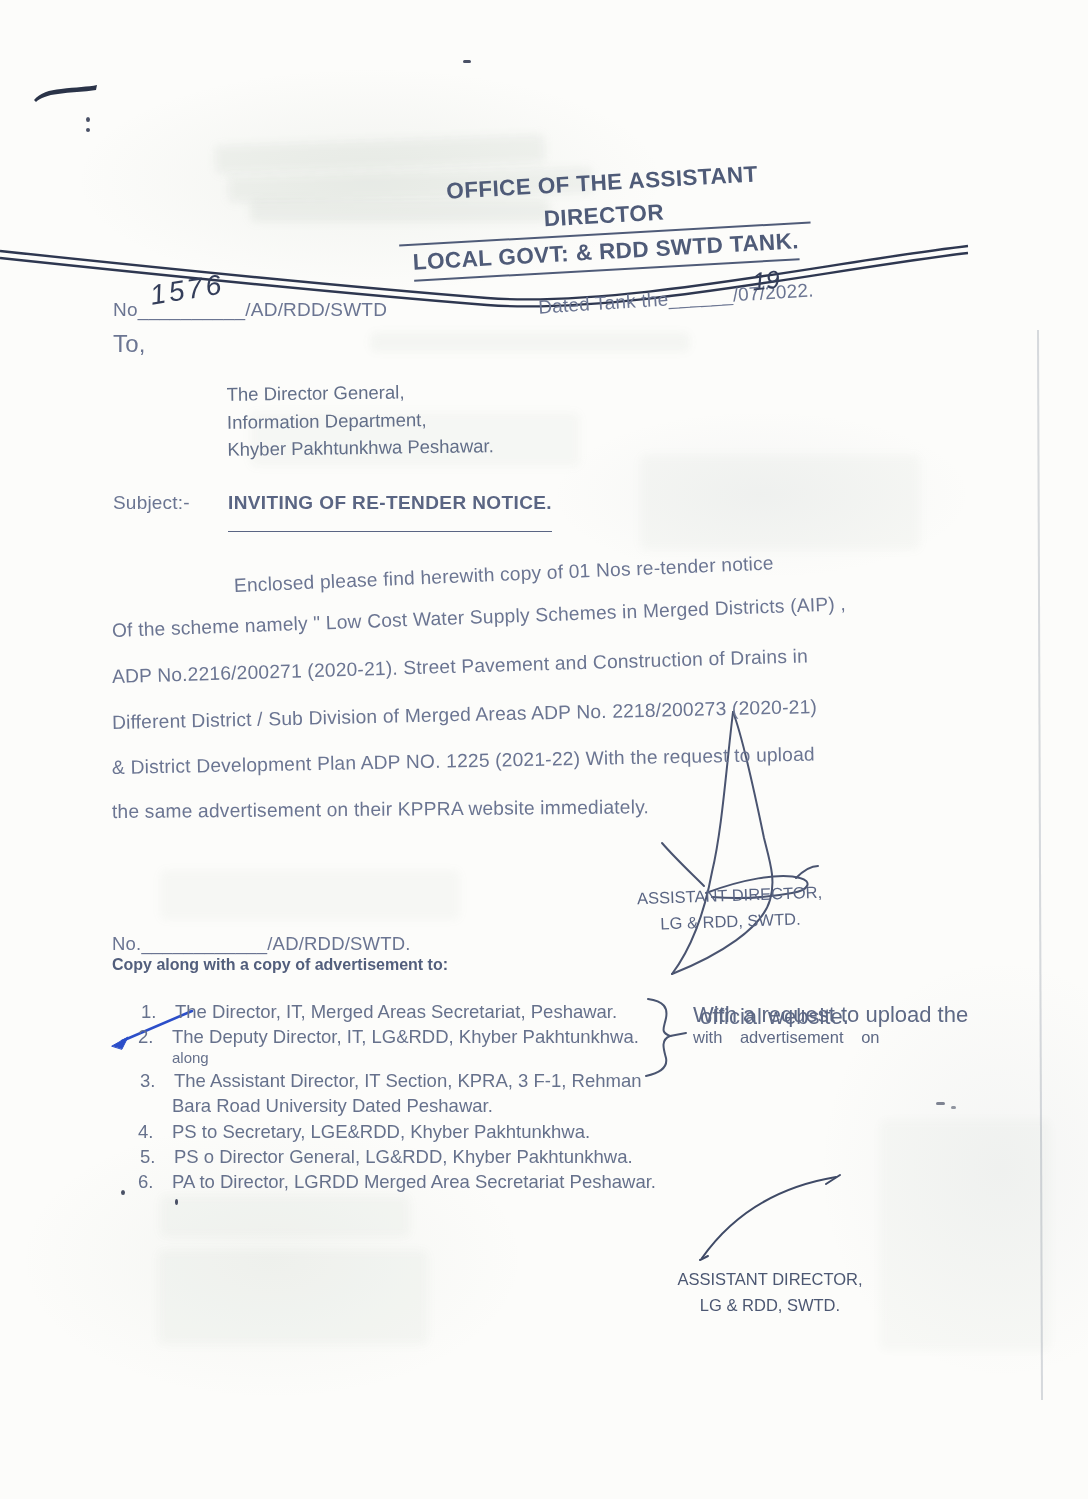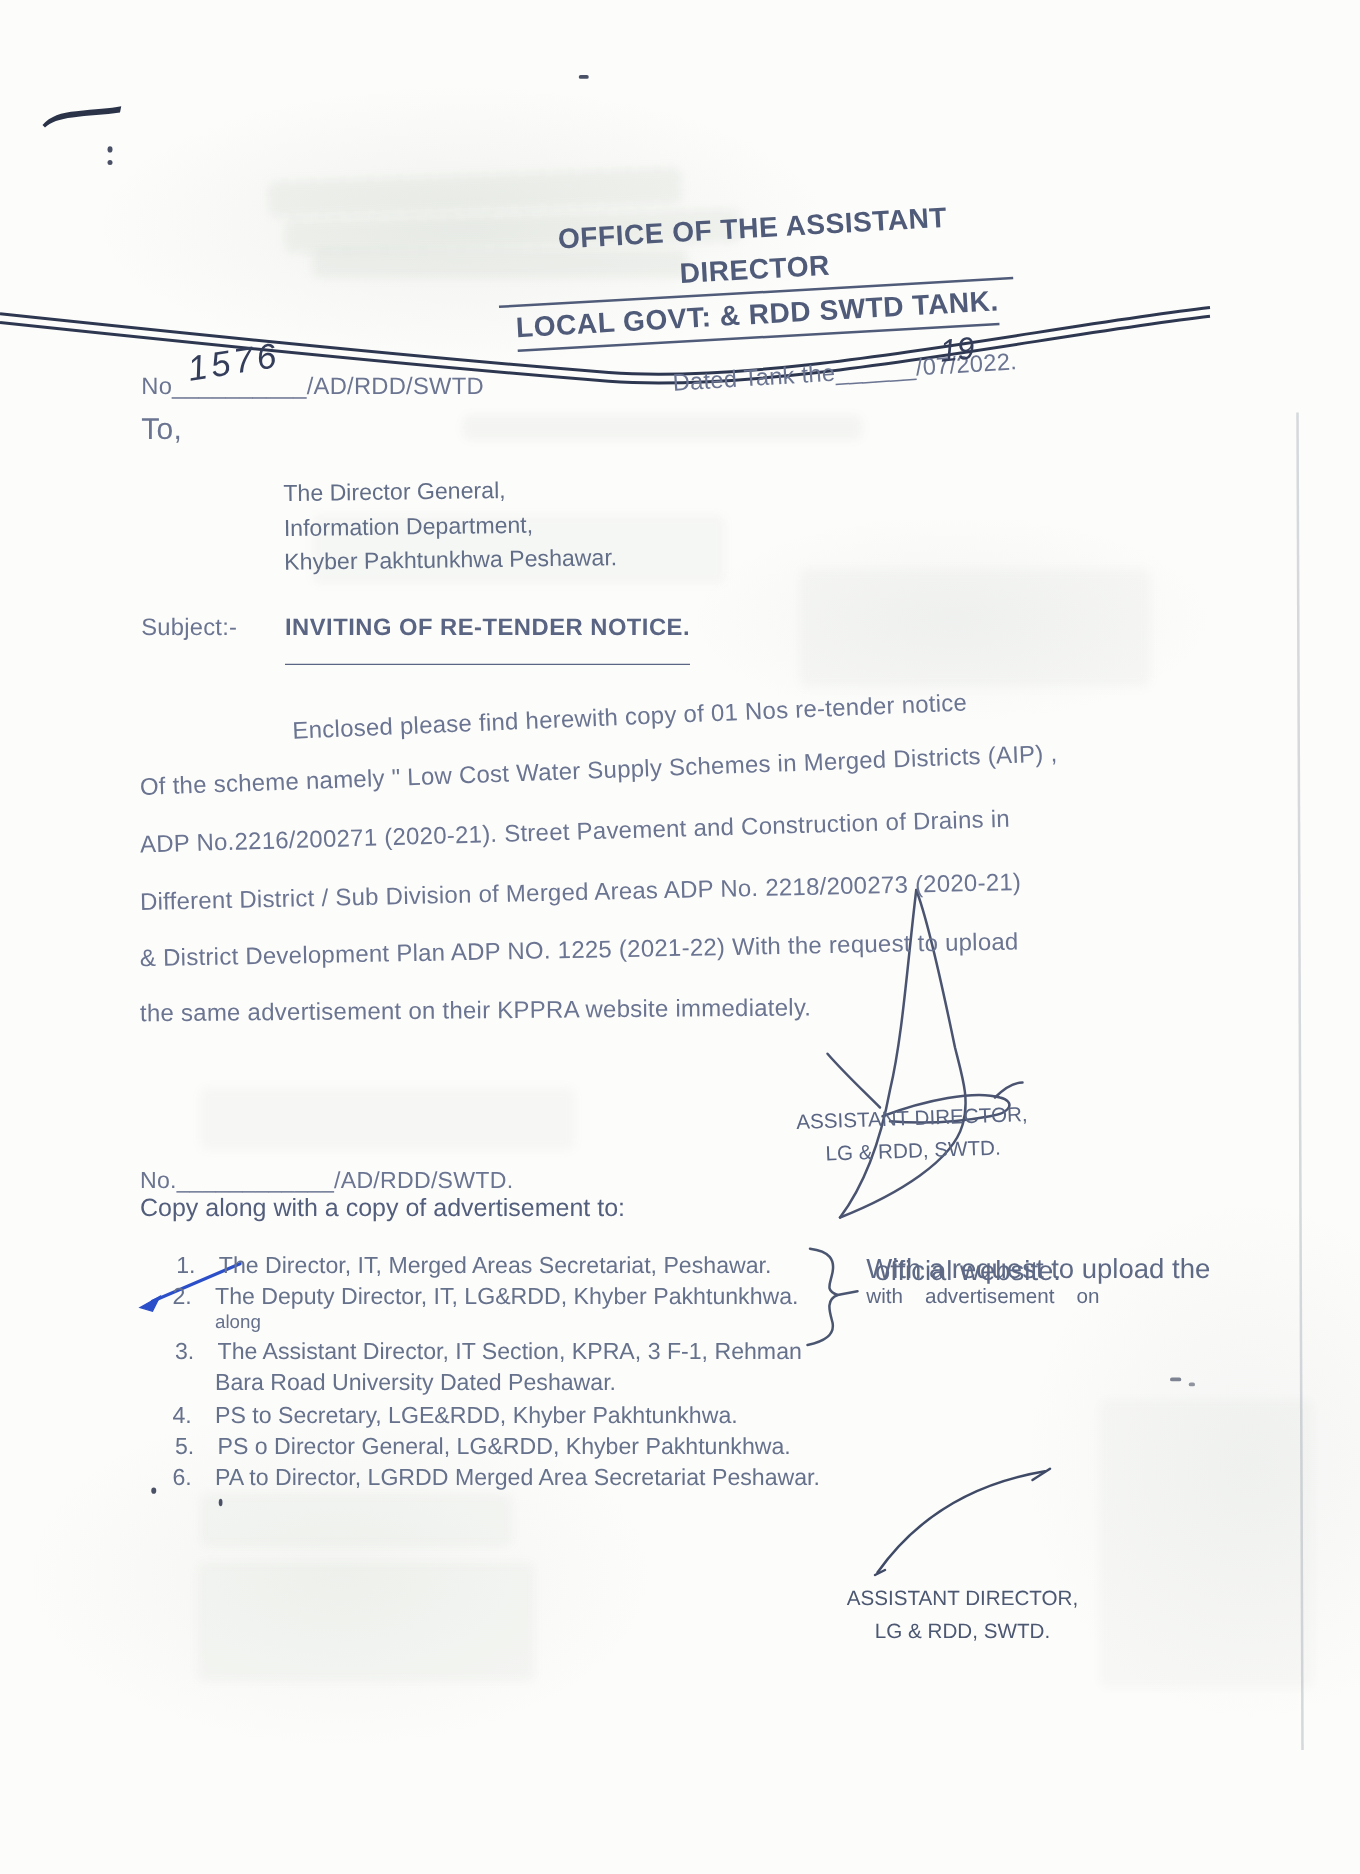--- a/index.html
+++ b/index.html
@@ -37,21 +37,21 @@
   #bl0{left:234px;top:575px;transform:rotate(-2.4deg);}
   #bl1{left:112px;top:620px;transform:rotate(-2.1deg);}
   #bl2{left:112px;top:666px;transform:rotate(-1.7deg);}
   #bl3{left:112px;top:712px;transform:rotate(-1.3deg);}
   #bl4{left:112px;top:757px;transform:rotate(-1.1deg);}
   #bl5{left:112px;top:801px;transform:rotate(-0.5deg);}
 
   #sig-top-text{left:615px;top:882px;width:230px;text-align:center;transform:rotate(-2deg);
     font-size:16.5px;line-height:26px;color:#5a6583;}
   #ref2{left:112px;top:933px;font-size:18.5px;}
-  #copy-heading{left:112px;top:956px;font-size:20px;font-weight:400;color:#525e7c;}
+  #copy-heading{left:112px;top:956px;font-size:16px;font-weight:700;color:#525e7c;}
 
   .copy-row{display:flex;gap:10px;font-size:18.5px;color:#66718c;}
   .copy-row .num{min-width:24px;}
   #cr0{left:141px;top:1001px;}
   #cr1{left:138px;top:1026px;}
   #annot-their{left:172px;top:1049px;font-size:15px;color:#66718c;}
   #cr2{left:140px;top:1070px;}
   #cr2b{left:172px;top:1095px;font-size:18.5px;color:#66718c;}
   #cr3{left:138px;top:1121px;}
   #cr4{left:140px;top:1146px;}

